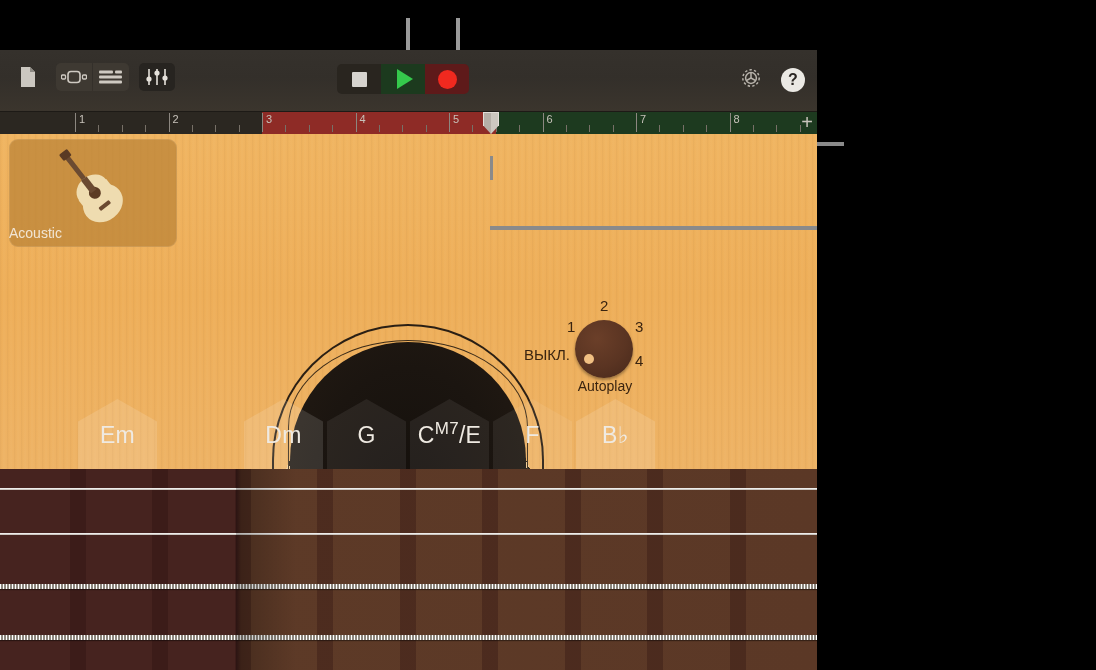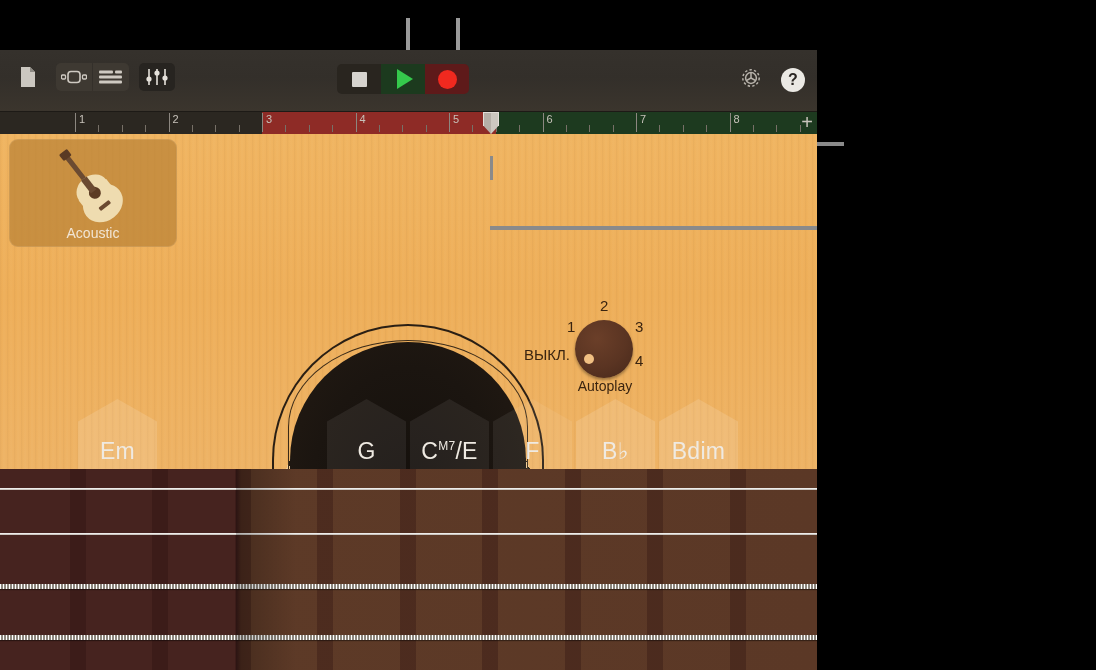--- a/index.html
+++ b/index.html
@@ -113,21 +113,21 @@
     overflow: hidden;
   }
 
   
   .instr-card {
     position:absolute; left: 9px; top: 5px; width: 168px; height: 108px;
     background: rgba(186,130,54,0.72); border-radius: 9px;
     box-shadow: inset 0 0 0 1px rgba(255,255,255,0.10);
   }
   .instr-label {
-    position:absolute; bottom: 6px; width:100%; text-align:center;
+    position:absolute; bottom: 6px; width:100%; text-align:left;
     color:#f1e5d4; font-size:14px;
   }
   .guitar-pic { position:absolute; left: 38px; top: 10px; }
 
   
   .hole-wrap { position:absolute; left: 272px; top: 190px; width: 272px; height: 200px; }
   .hole-inner {
     position:absolute; left: 18px; top: 18px; width: 236px; height: 200px;
     border-radius: 118px 118px 0 0;
     background: radial-gradient(ellipse at 50% 85%, #130f0b 0%, #1b1510 60%, #241b13 100%);
@@ -176,22 +176,22 @@
   .cn-off { background:#efb465; color:#3b2410; }
 
   
   .chord-row { position:absolute; left:0; top: 265px; width: 817px; height: 70px; }
   .chord {
     position:absolute; top: 0; width: 79px; height: 70px;
     background: rgba(255,255,255,0.13);
     clip-path: polygon(50% 0%, 100% 32%, 100% 100%, 0 100%, 0 32%);
     display:flex; align-items:flex-end; justify-content:center;
   }
-  .chord span { color:#efeae2; font-size:23px; padding-bottom: 4px; letter-spacing:0.3px; }
-  .chord span sup { font-size: 12px; vertical-align: super; }
+  .chord span { color:#efeae2; font-size:23px; padding-bottom: 20px; letter-spacing:0.3px; }
+  .chord span sup { font-size: 17px; vertical-align: super; }
   .chord.dark { background: rgba(255,255,255,0.07); }
 
   
   .fretboard {
     position:absolute; left:0; top: 335px; width: 817px; height: 283px;
     background: linear-gradient(90deg,#46231f 0%,#46231f 29%,#5d3a27 29.5%,#5b3826 100%);
   }
   .fret {
     position:absolute; top:0; height: 283px; width: 16px;
     background: rgba(40,12,14,0.30);
@@ -395,34 +395,34 @@
           <div class="knob-dot"></div>
         </div>
         <div class="ap-title">Autoplay</div>
       </div>
 
 
       <div class="chord-row" id="chord-row">
           <div class="chord" style="left: 78px;">
             <span>Em</span>
           </div>
+          <div class="chord" style="left: 244px;">
+            <span>Dm</span>
+          </div>
           <div class="chord dark" style="left: 327px;">
             <span>G</span>
           </div>
           <div class="chord dark" style="left: 410px;">
             <span>C<sup>M7</sup>/E</span>
           </div>
           <div class="chord dark" style="left: 493px;">
             <span>F</span>
           </div>
           <div class="chord" style="left: 576px;">
             <span>B♭</span>
-          </div>
-          <div class="chord" style="left: 659px;">
-            <span>Bdim</span>
           </div>
         </div>
 
       <div class="fretboard" id="fretboard">
           <div class="fret" style="left: 70px;"></div>
           <div class="fret" style="left: 152px;"></div>
           <div class="fret" style="left: 235px;"></div>
           <div class="fret" style="left: 317px;"></div>
           <div class="fret" style="left: 400px;"></div>
           <div class="fret" style="left: 482px;"></div>

